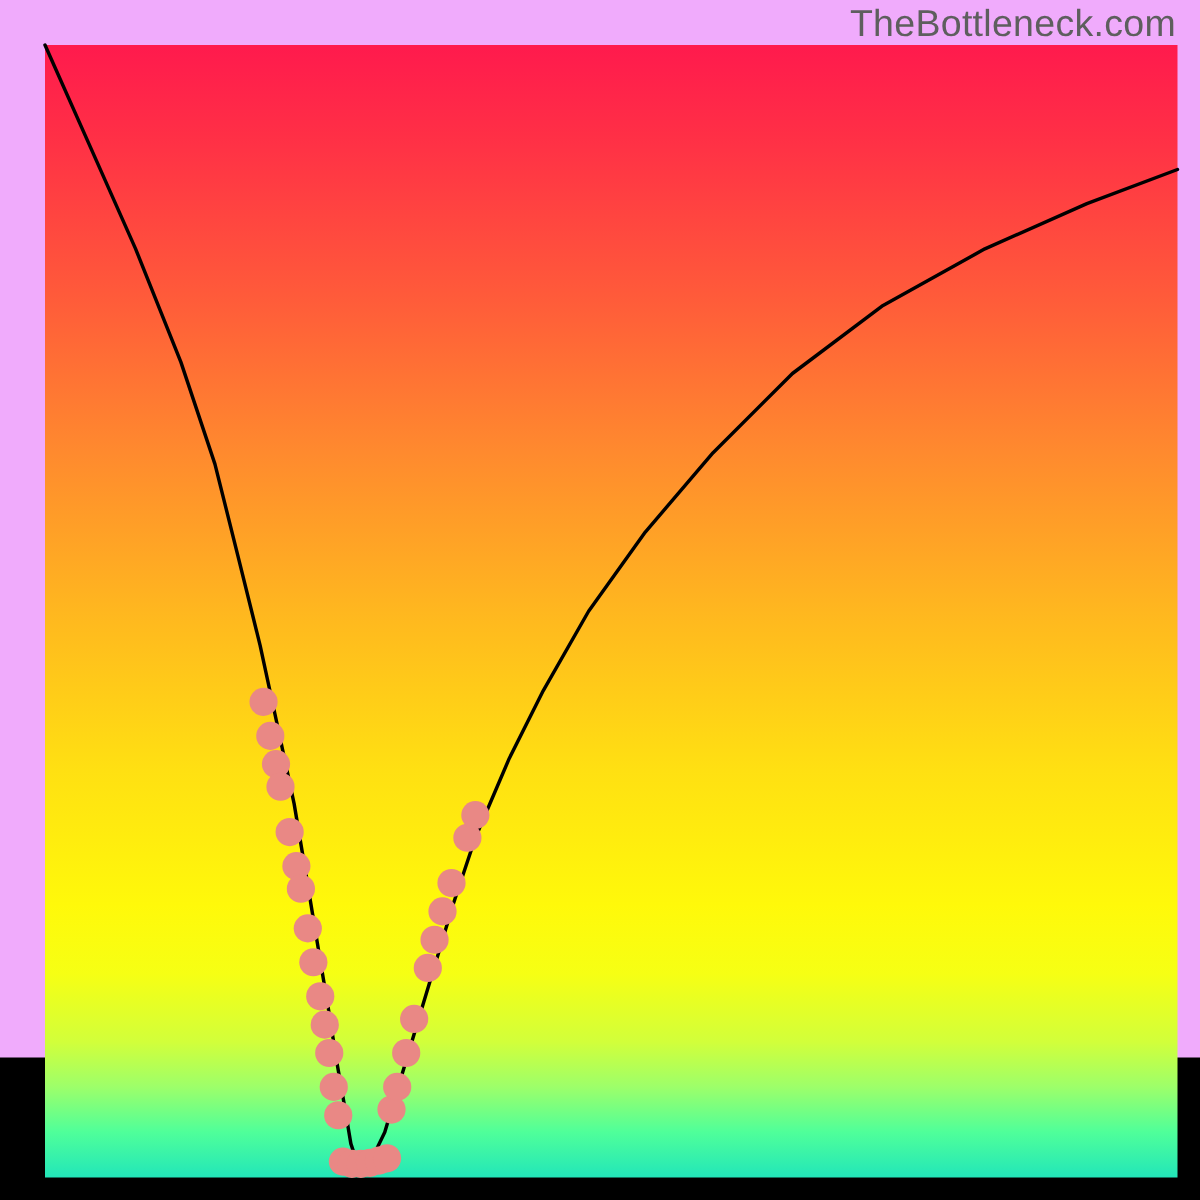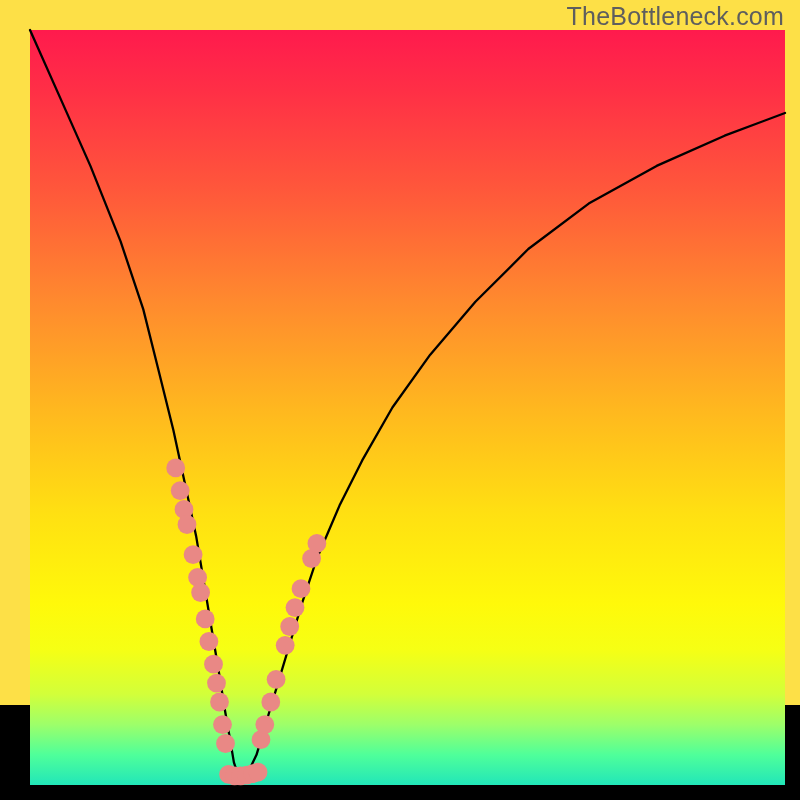--- a/index.html
+++ b/index.html
@@ -8,21 +8,21 @@
     width: 800px;
     height: 800px;
     overflow: hidden;
     background: #000;
     font-family: Arial, Helvetica, sans-serif;
   }
   .stage {
     position: relative;
     width: 800px;
     height: 705px;
-    background: #fde047;
+    background: #f0abfc;
   }
   .plot-area {
     position: absolute;
     background: linear-gradient(to bottom,
       #ff1a4d 0%,
       #ff2f46 8%,
       #ff5a3a 22%,
       #ff8a2e 36%,
       #ffb71f 50%,
       #ffe012 64%,

